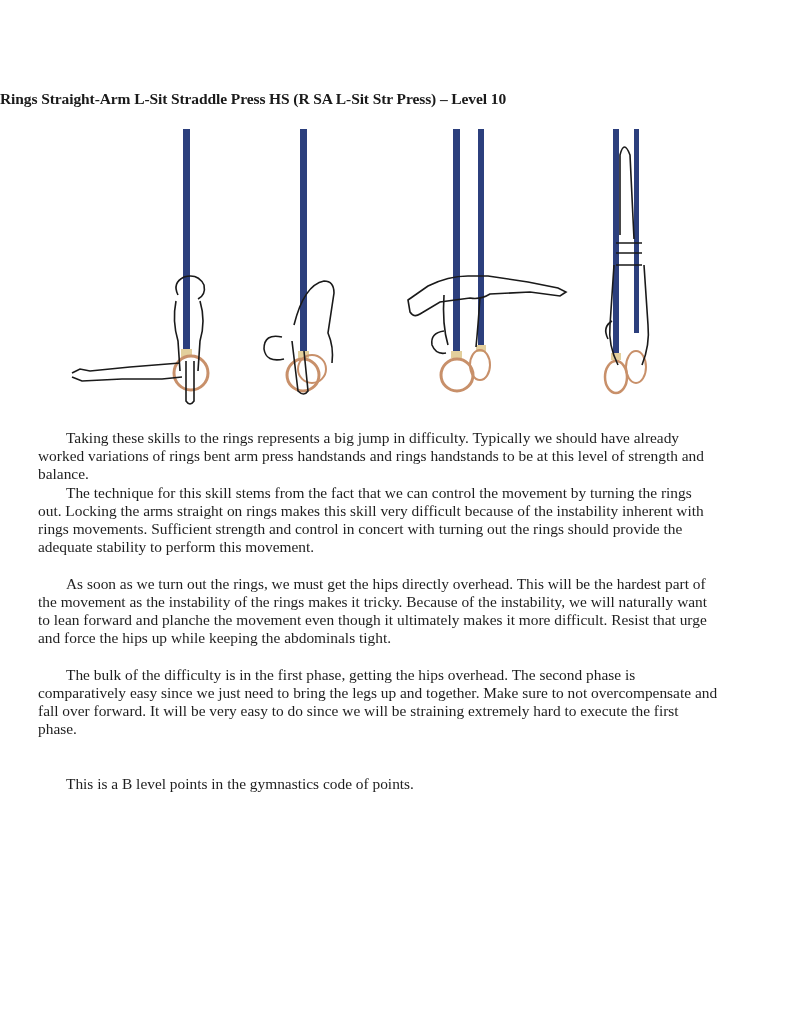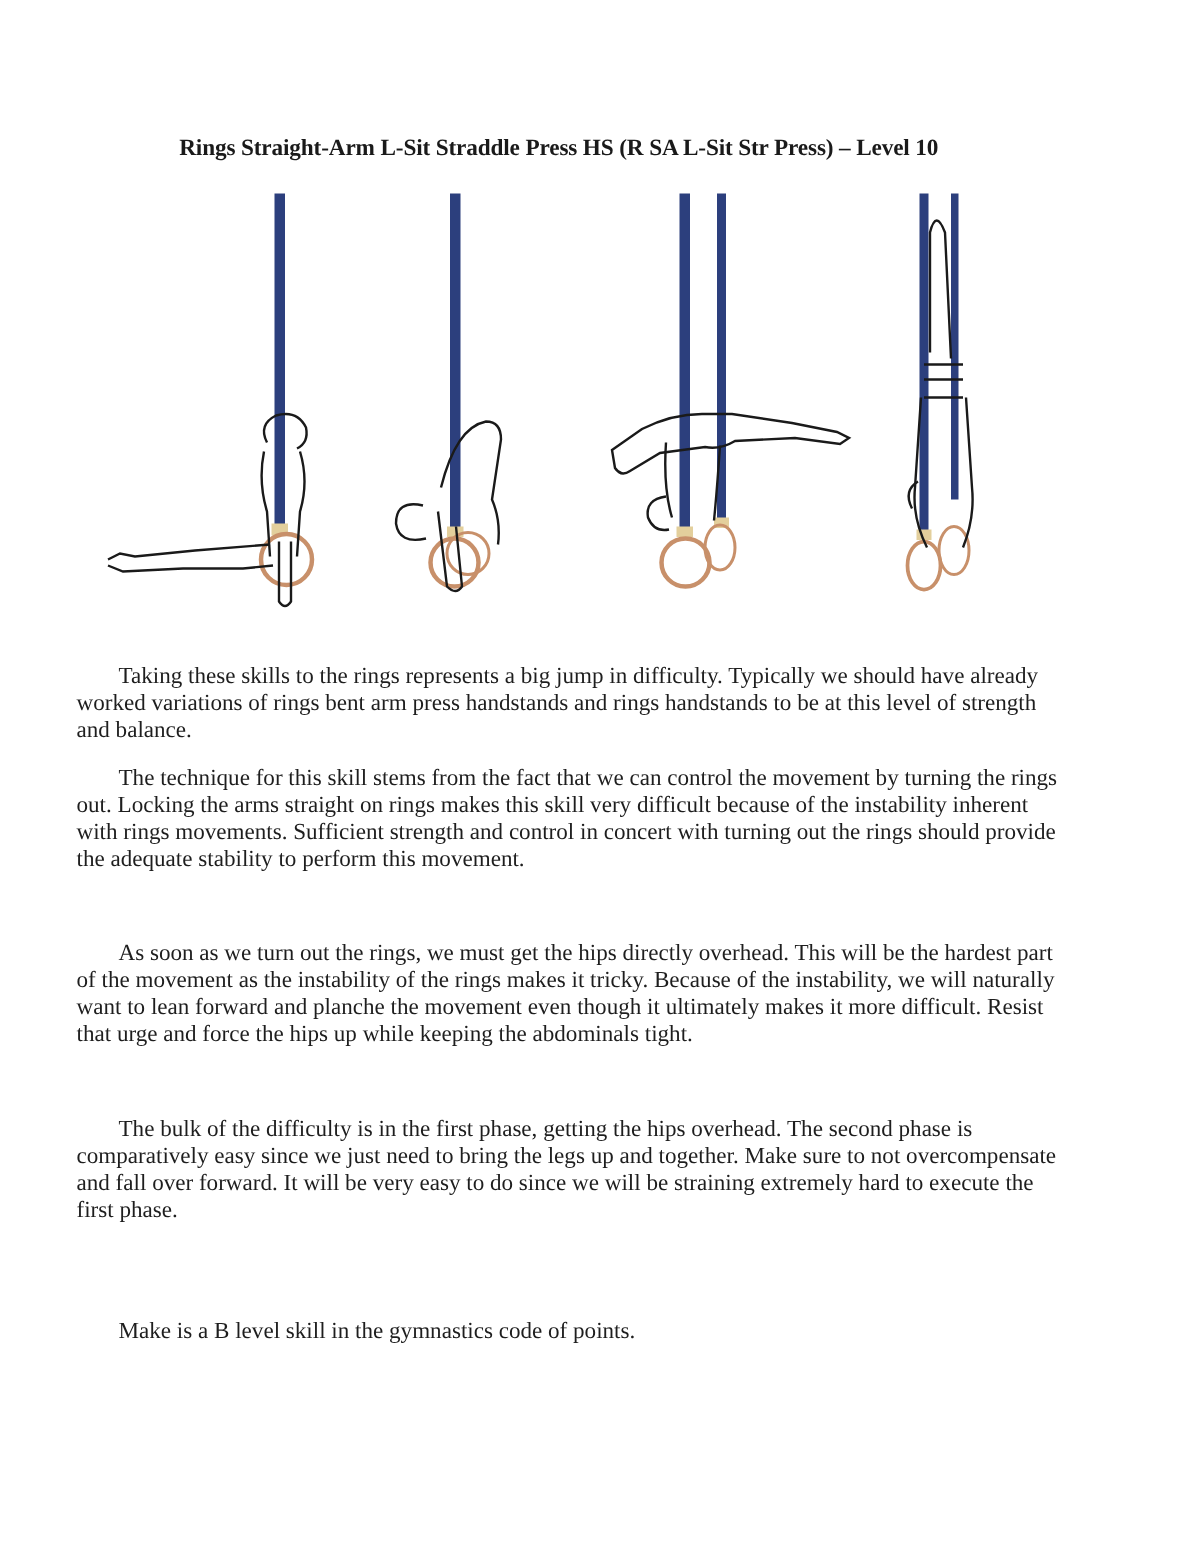--- a/index.html
+++ b/index.html
@@ -1,24 +1,24 @@
 <!DOCTYPE html>
 <html><head>
   <meta charset="utf-8">
   <style>
     html, body { margin: 0; padding: 0; background: #ffffff; }
     body { width: 800px; height: 1035px; position: relative; overflow: hidden;
            font-family: "Liberation Serif", serif; color: #1e1e1e; }
-    .title { position: absolute; left: 0; width: 745px; top: 90px; text-align: center;
+    .title { position: absolute; left: 0; width: 745px; top: 90px; text-align: left;
              font-weight: bold; font-size: 15.5px; letter-spacing: -0.1px; color: #1a1a1a; }
     .figure { position: absolute; left: 60px; top: 125px; width: 600px; height: 290px; }
     .figure svg { width: 600px; height: 290px; display: block; }
     .body-text { position: absolute; left: 38px; top: 429px; width: 680px;
                  font-size: 15.4px; line-height: 18.2px; color: #1e1e1e; }
-    .body-text p { margin: 13px; text-indent: 28px; }
+    .body-text p { margin: 0; text-indent: 28px; }
     .gap { height: 18.2px; }
   </style>
 </head>
 <body>
 
 <div class="title">Rings Straight-Arm L-Sit Straddle Press HS (R SA L-Sit Str Press)  – Level 10</div>
 
 <div class="figure">
   <svg viewBox="0 0 600 290" xmlns="http://www.w3.org/2000/svg">
 
@@ -78,14 +78,14 @@
 
 <div class="body-text">
   <p>Taking these skills to the rings represents a big jump in difficulty. Typically we should have already worked variations of rings bent arm press handstands and rings handstands to be at this level of strength and balance.</p>
   <p>The technique for this skill stems from the fact that we can control the movement by turning the rings out. Locking the arms straight on rings makes this skill very difficult because of the instability inherent with rings movements.  Sufficient strength and control in concert with turning out the rings should provide the adequate stability to perform this movement.</p>
   <div class="gap"></div>
   <p>As soon as we turn out the rings, we must get the hips directly overhead. This will be the hardest part of the movement as the instability of the rings makes it tricky.  Because of the instability, we will naturally want to lean forward and planche the movement even though it ultimately makes it more difficult. Resist that urge and force the hips up while keeping the abdominals tight.</p>
   <div class="gap"></div>
   <p>The bulk of the difficulty is in the first phase, getting the hips overhead. The second phase is comparatively easy since we just need to bring the legs up and together. Make sure to not overcompensate and fall over forward. It will be very easy to do since we will be straining extremely hard to execute the first phase.</p>
   <div class="gap"></div>
   <div class="gap"></div>
-  <p>Make is a B level skill in the gymnastics code of points.</p>
+  <p>This is a B level points in the gymnastics code of points.</p>
 </div>
 
 </body></html>

